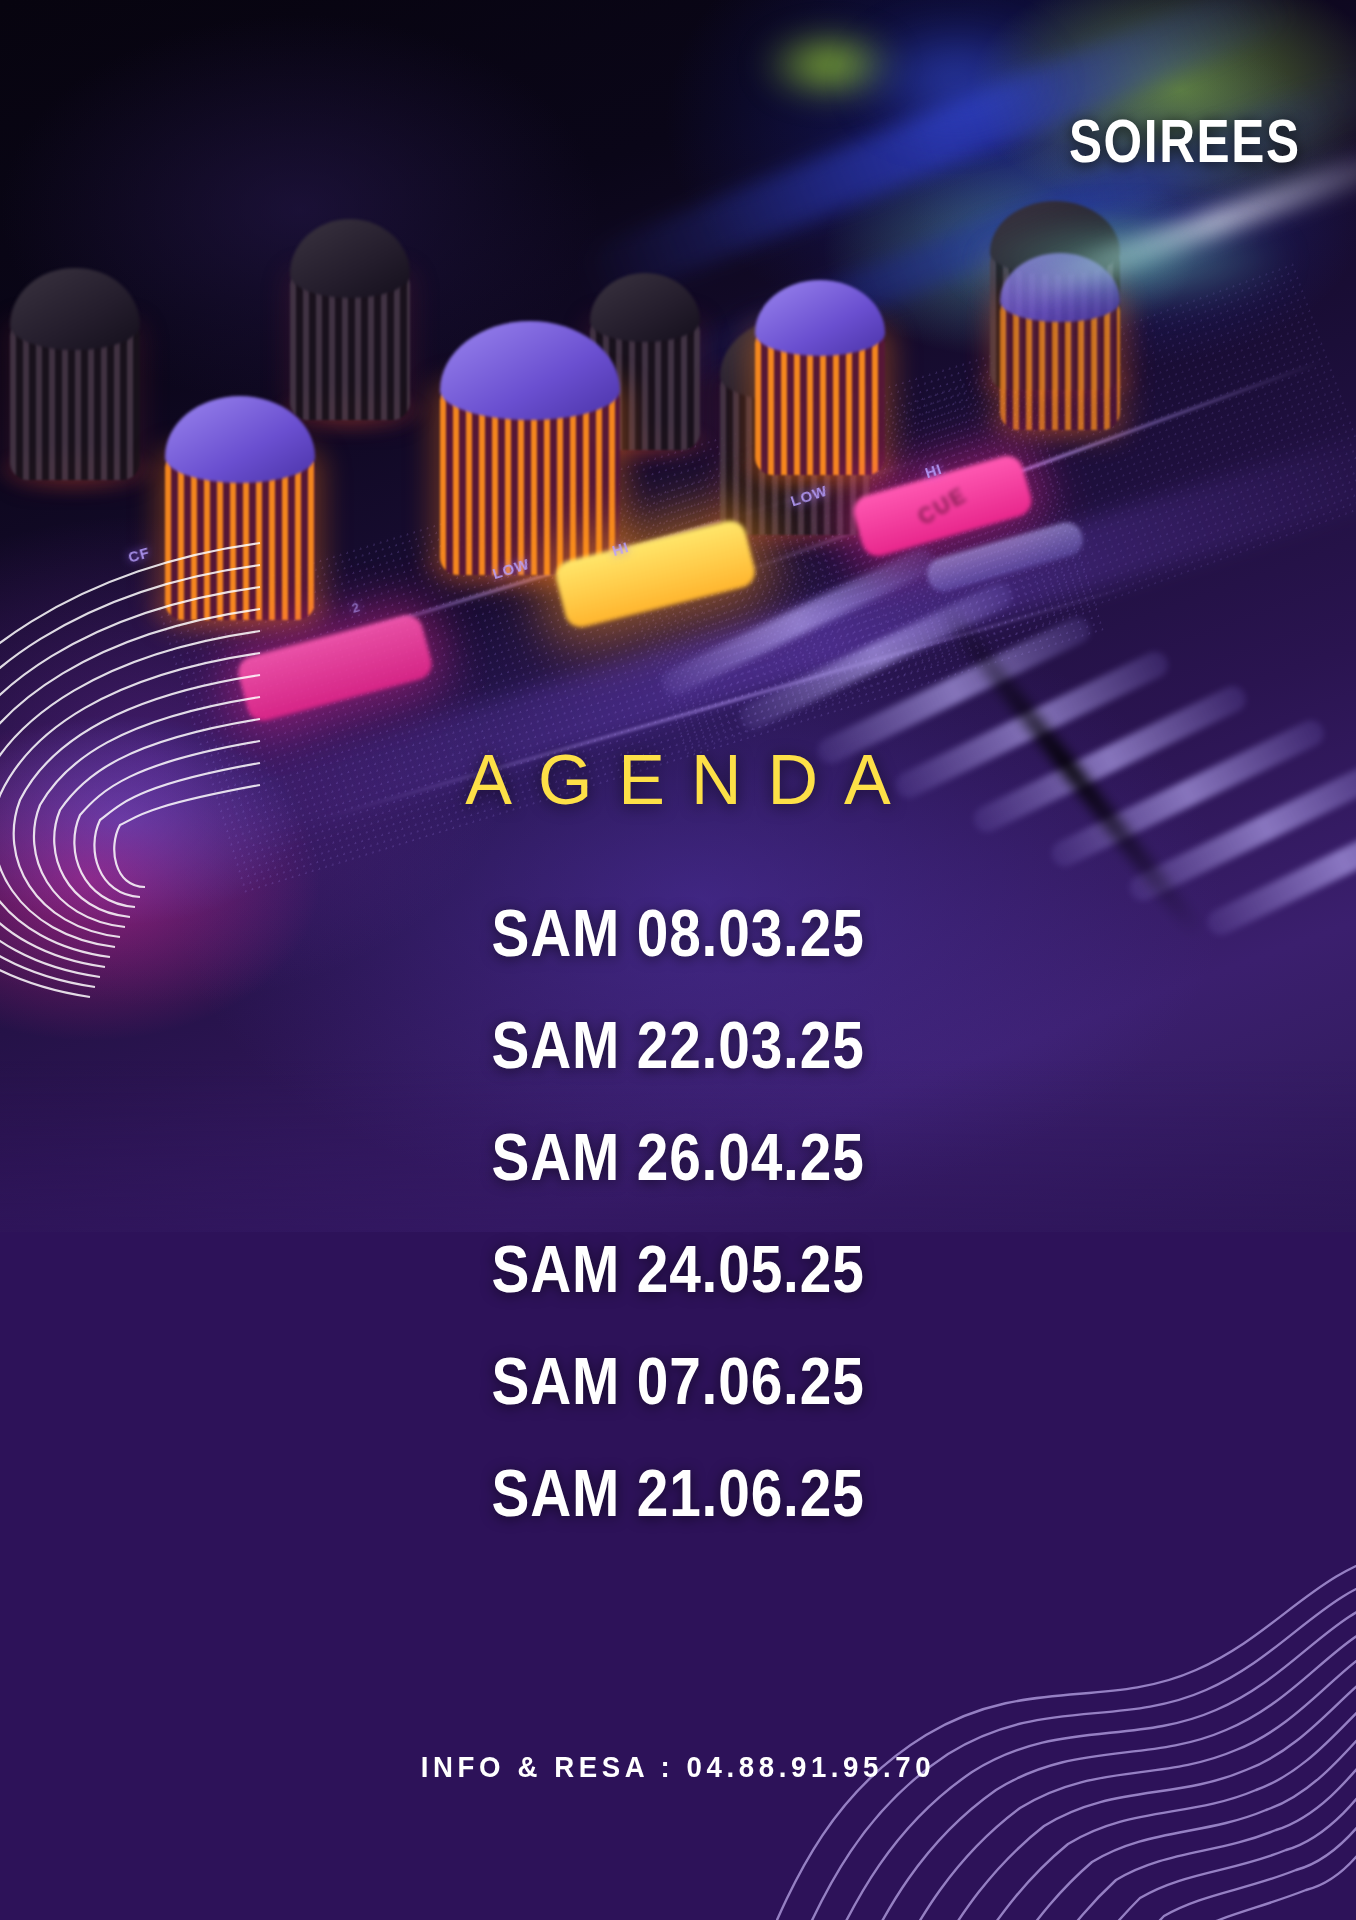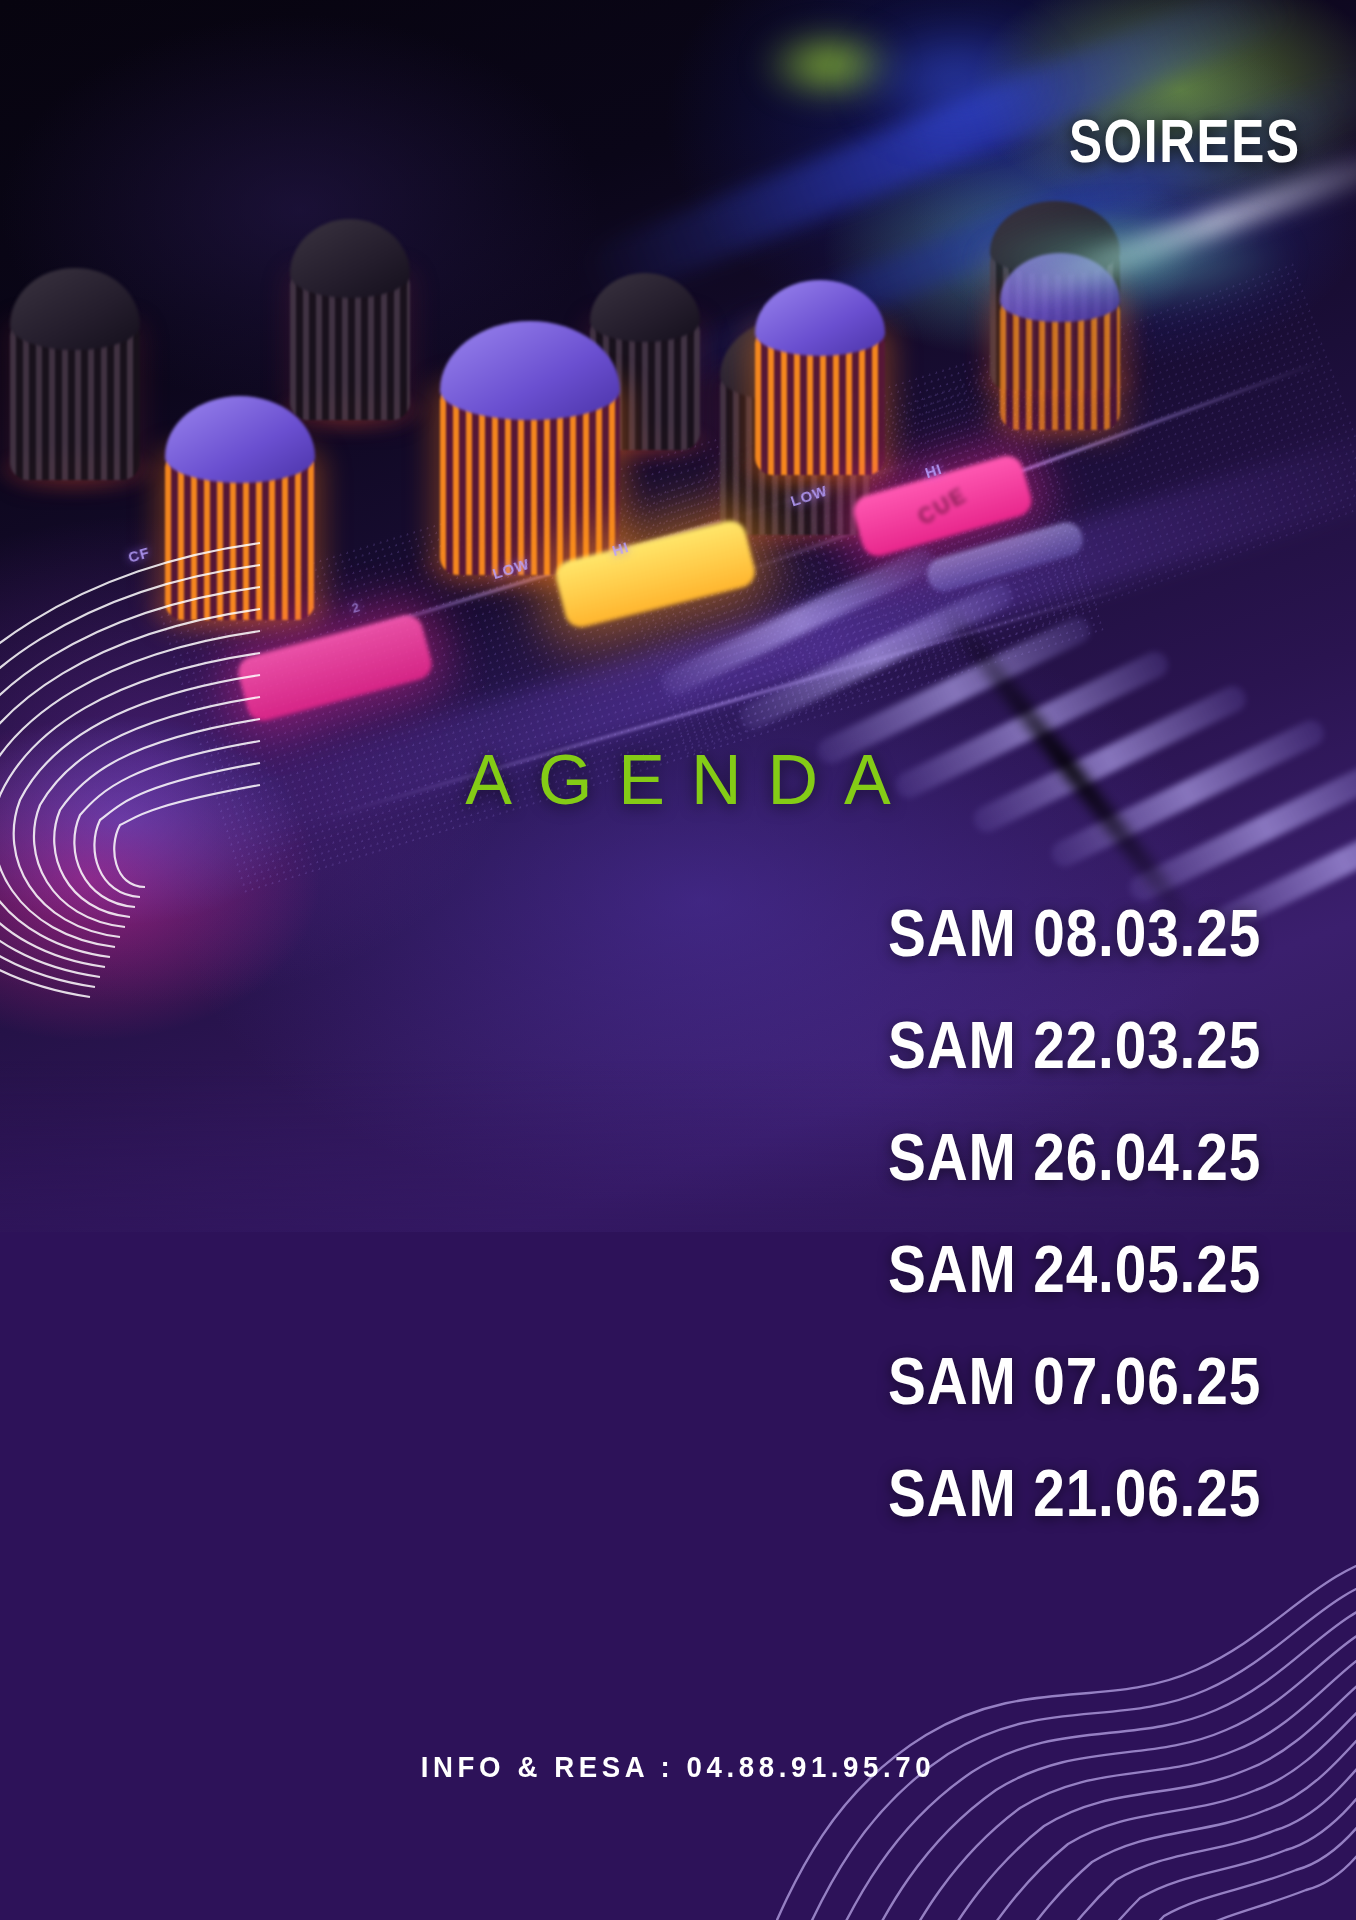--- a/index.html
+++ b/index.html
@@ -114,25 +114,25 @@
     font:800 98px/0.92 "Liberation Sans", sans-serif;
     color:transparent; letter-spacing:2px;
     -webkit-text-stroke:2.5px #ffffff;
     transform:scaleX(.80); transform-origin:right center;
     filter:drop-shadow(0 2px 10px rgba(0,0,0,.8));
   }
 
   .agenda{
     position:absolute; left:0; right:0; top:745px; text-align:center; z-index:6;
     font:400 70px/1 "Liberation Sans", sans-serif;
-    color:#84cc16; letter-spacing:26px; text-indent:26px;
+    color:#fde047; letter-spacing:26px; text-indent:26px;
     text-shadow:0 2px 16px rgba(0,0,0,.6);
   }
 
-  .dates{ position:absolute; left:0; right:0; top:900px; z-index:6; text-align:right; }
+  .dates{ position:absolute; left:0; right:0; top:900px; z-index:6; text-align:center; }
   .date{
     font:800 66px/1 "Liberation Sans", sans-serif;
     color:#fff; letter-spacing:1px;
     margin-bottom:46px;
     transform:scaleX(.86);
     text-shadow:0 2px 14px rgba(0,0,0,.55);
   }
 
   .info{
     position:absolute; left:0; right:0; top:1752px; z-index:6; text-align:center;

